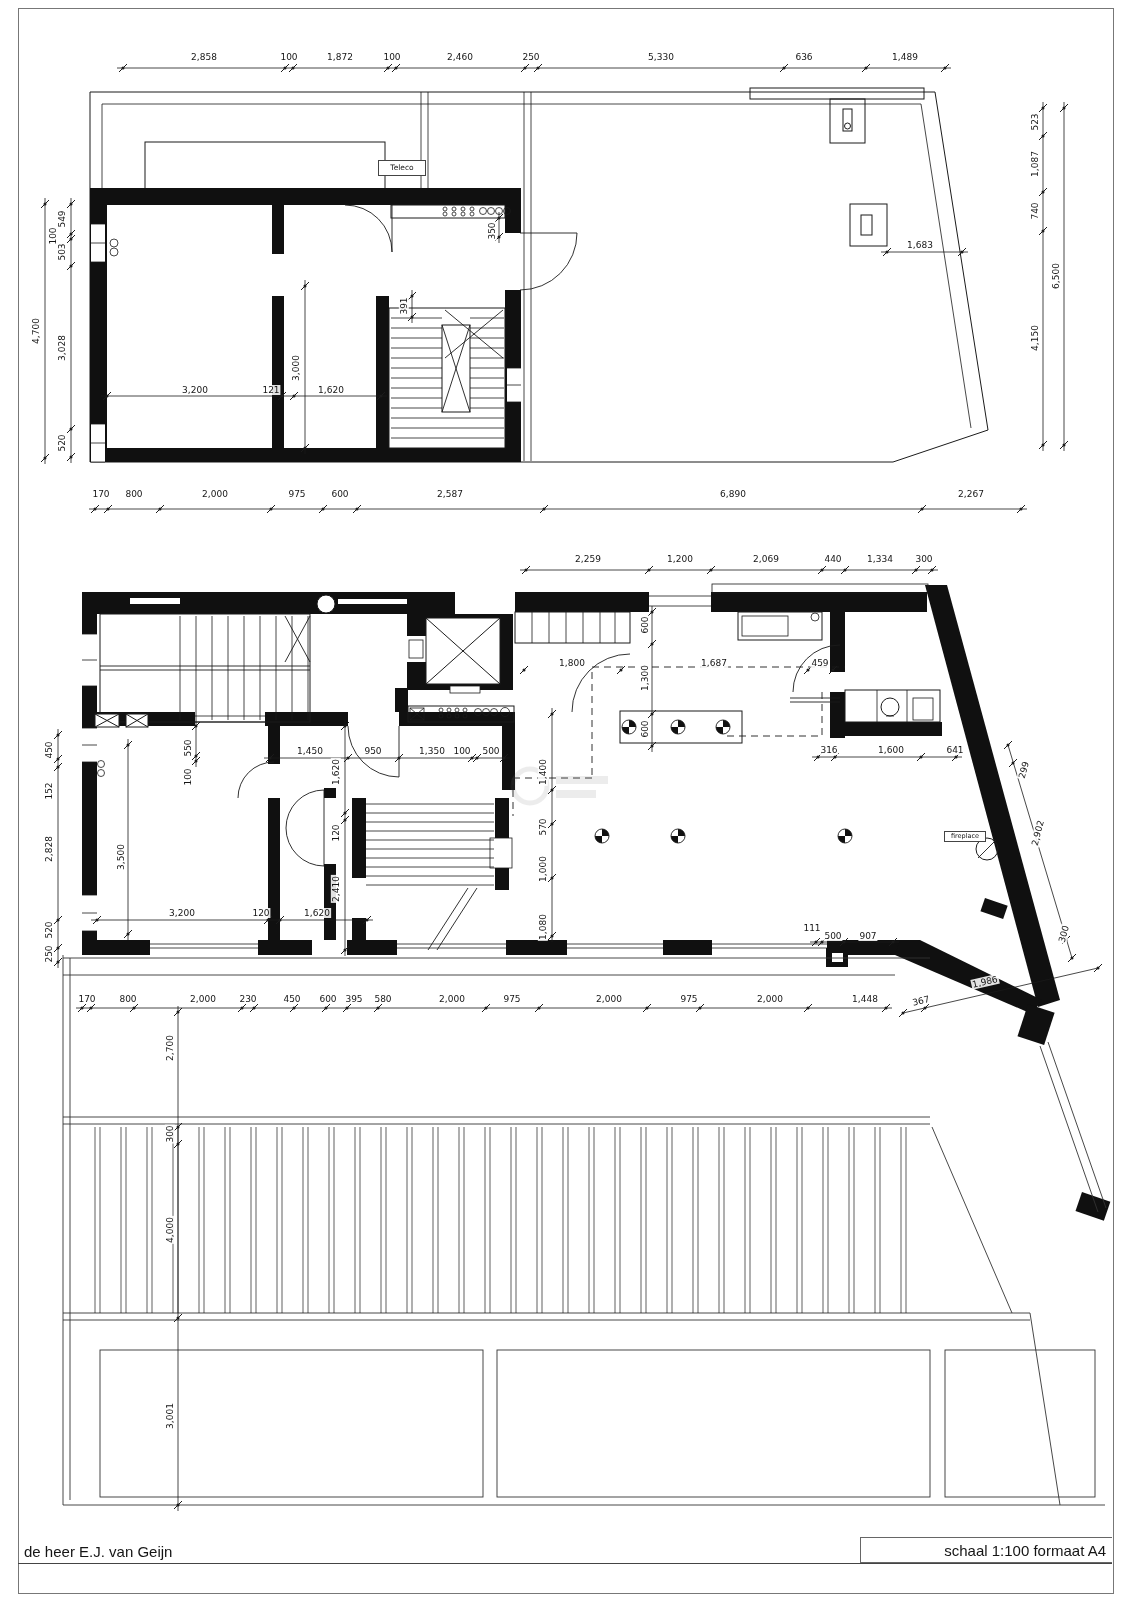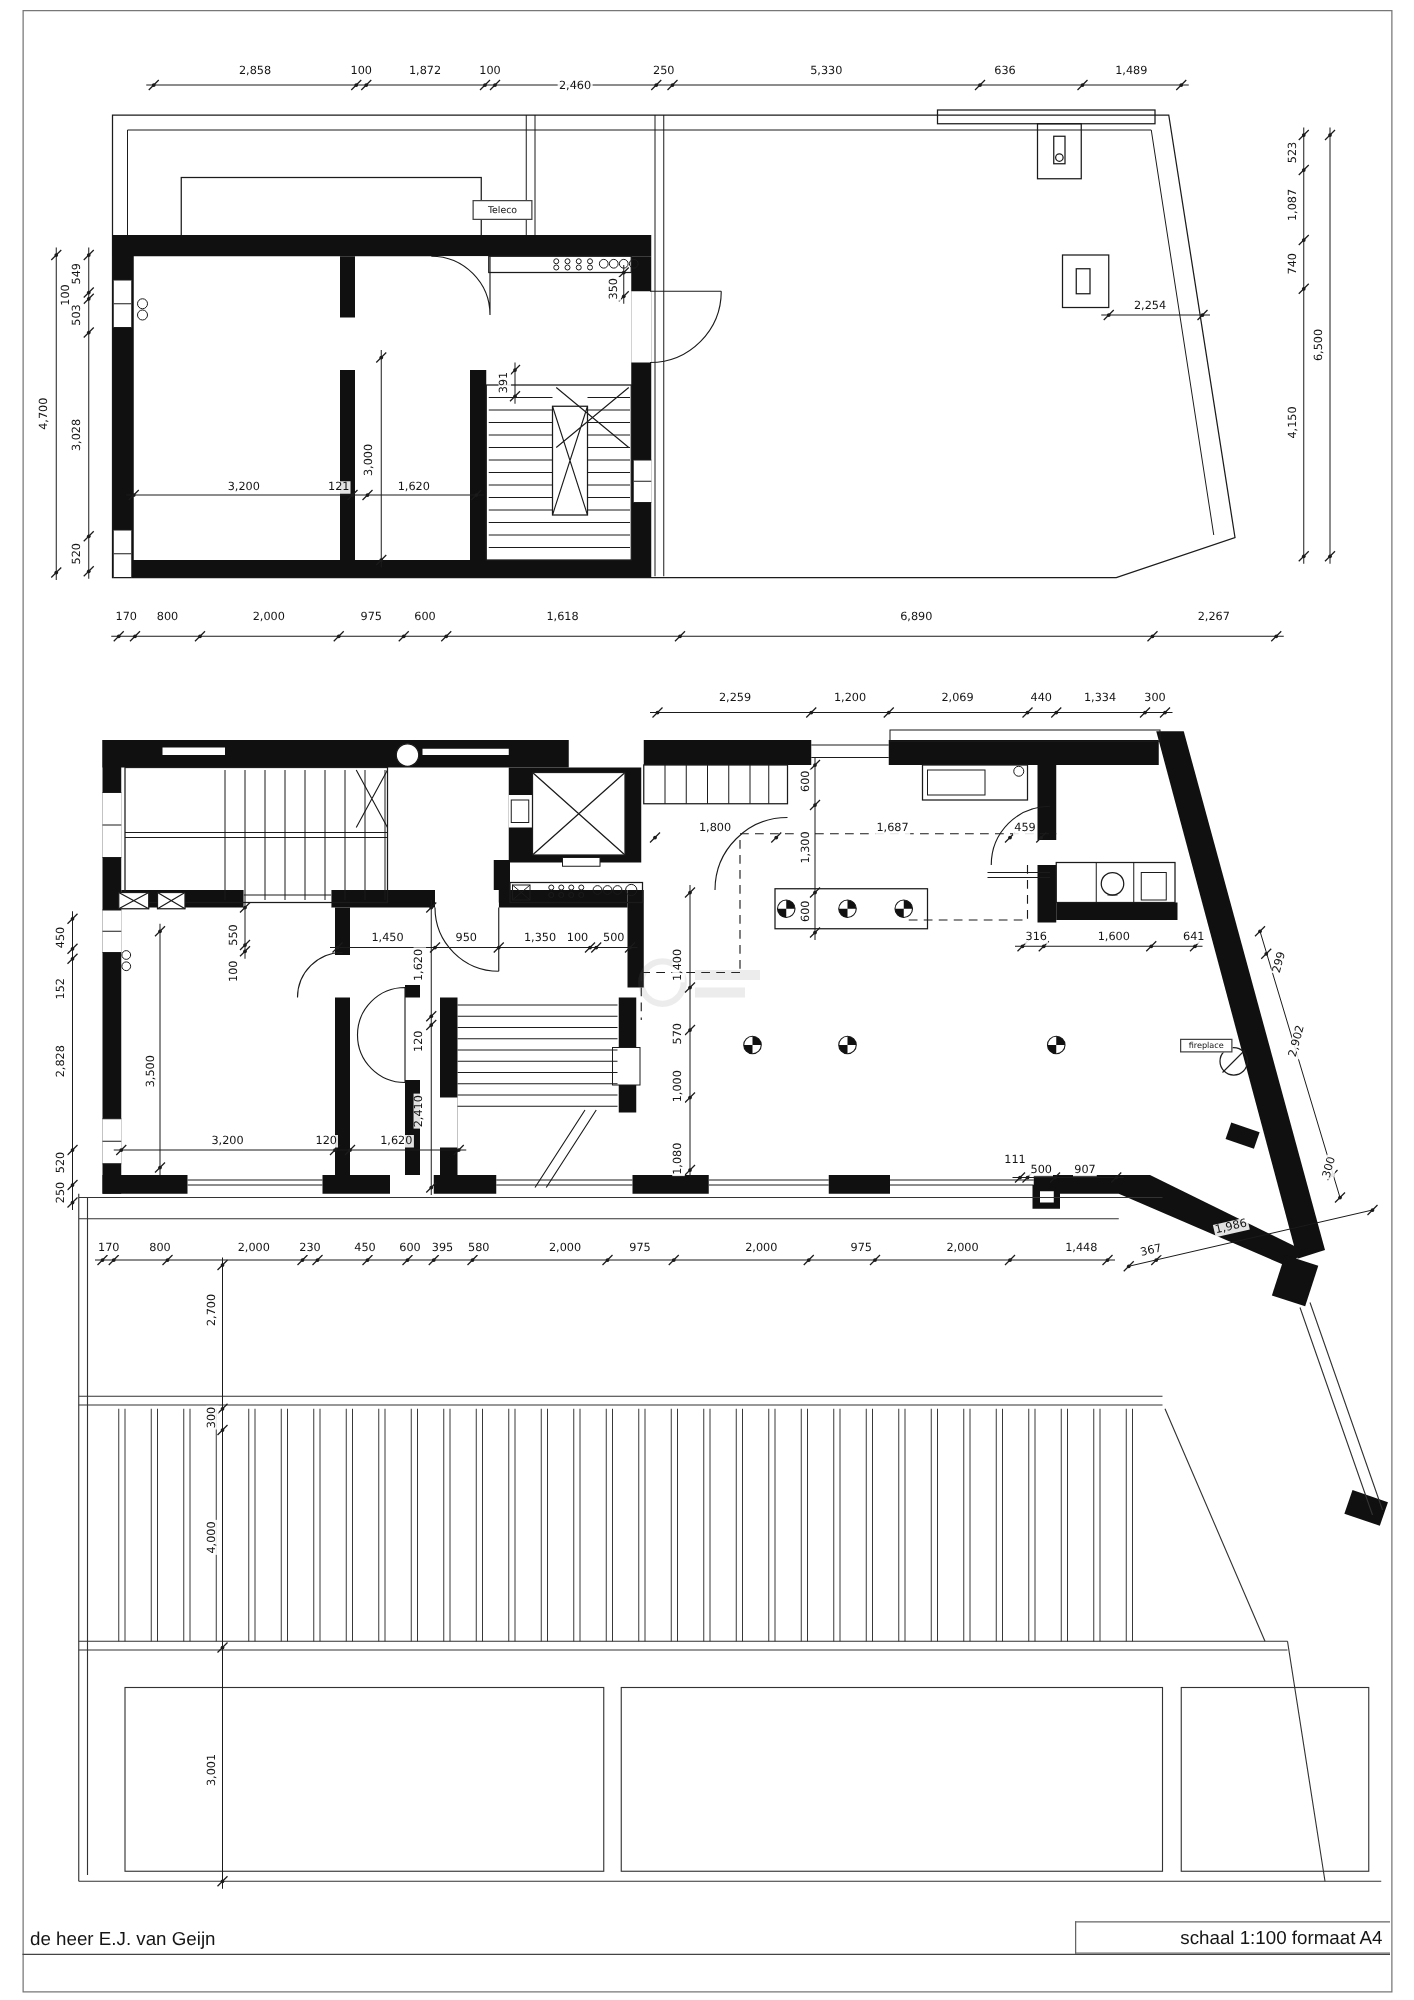--- a/index.html
+++ b/index.html
@@ -616,32 +616,32 @@
         <path d="M678,836 L678,829 A7,7 0 0 1 685,836 Z M678,836 L678,843 A7,7 0 0 1 671,836 Z" fill="#111" stroke="none"></path>
         <circle cx="845" cy="836" r="7" fill="#fff" stroke-width="0.9"></circle>
         <path d="M845,836 L845,829 A7,7 0 0 1 852,836 Z M845,836 L845,843 A7,7 0 0 1 838,836 Z" fill="#111" stroke="none"></path>
       </g>
 </svg>
 
 <span class="d" style="left:204px;top:52px">2,858</span>
 <span class="d" style="left:289px;top:52px">100</span>
 <span class="d" style="left:340px;top:52px">1,872</span>
 <span class="d" style="left:392px;top:52px">100</span>
-<span class="d" style="left:460px;top:64px">2,460</span>
+<span class="d" style="left:460px;top:52px">2,460</span>
 <span class="d" style="left:531px;top:52px">250</span>
 <span class="d" style="left:661px;top:52px">5,330</span>
 <span class="d" style="left:804px;top:52px">636</span>
 <span class="d" style="left:905px;top:52px">1,489</span>
 
 <span class="d" style="left:101px;top:489px">170</span>
 <span class="d" style="left:134px;top:489px">800</span>
 <span class="d" style="left:215px;top:489px">2,000</span>
 <span class="d" style="left:297px;top:489px">975</span>
 <span class="d" style="left:340px;top:489px">600</span>
-<span class="d" style="left:450px;top:489px">1,618</span>
+<span class="d" style="left:450px;top:489px">2,587</span>
 <span class="d" style="left:733px;top:489px">6,890</span>
 <span class="d" style="left:971px;top:489px">2,267</span>
 
 <span class="d dv" style="left:62px;top:219px">549</span>
 <span class="d dv" style="left:53px;top:236px">100</span>
 <span class="d dv" style="left:62px;top:252px">503</span>
 <span class="d dv" style="left:62px;top:348px">3,028</span>
 <span class="d dv" style="left:62px;top:443px">520</span>
 <span class="d dv" style="left:36px;top:331px">4,700</span>
 
@@ -650,21 +650,21 @@
 <span class="d dv" style="left:1035px;top:211px">740</span>
 <span class="d dv" style="left:1035px;top:338px">4,150</span>
 <span class="d dv" style="left:1056px;top:276px">6,500</span>
 
 <span class="d" style="left:195px;top:385px">3,200</span>
 <span class="d" style="left:271px;top:385px">121</span>
 <span class="d dv" style="left:296px;top:368px">3,000</span>
 <span class="d" style="left:331px;top:385px">1,620</span>
 <span class="d dv" style="left:492px;top:231px">350</span>
 <span class="d dv" style="left:404px;top:306px">391</span>
-<span class="d" style="left:920px;top:240px">2,254</span>
+<span class="d" style="left:920px;top:240px">1,683</span>
 <span class="tag" style="left:378px;top:160px;width:44px;height:14px">Teleco</span>
 
 <span class="d" style="left:588px;top:554px">2,259</span>
 <span class="d" style="left:680px;top:554px">1,200</span>
 <span class="d" style="left:766px;top:554px">2,069</span>
 <span class="d" style="left:833px;top:554px">440</span>
 <span class="d" style="left:880px;top:554px">1,334</span>
 <span class="d" style="left:924px;top:554px">300</span>
 
 <span class="d" style="left:87px;top:994px">170</span>

